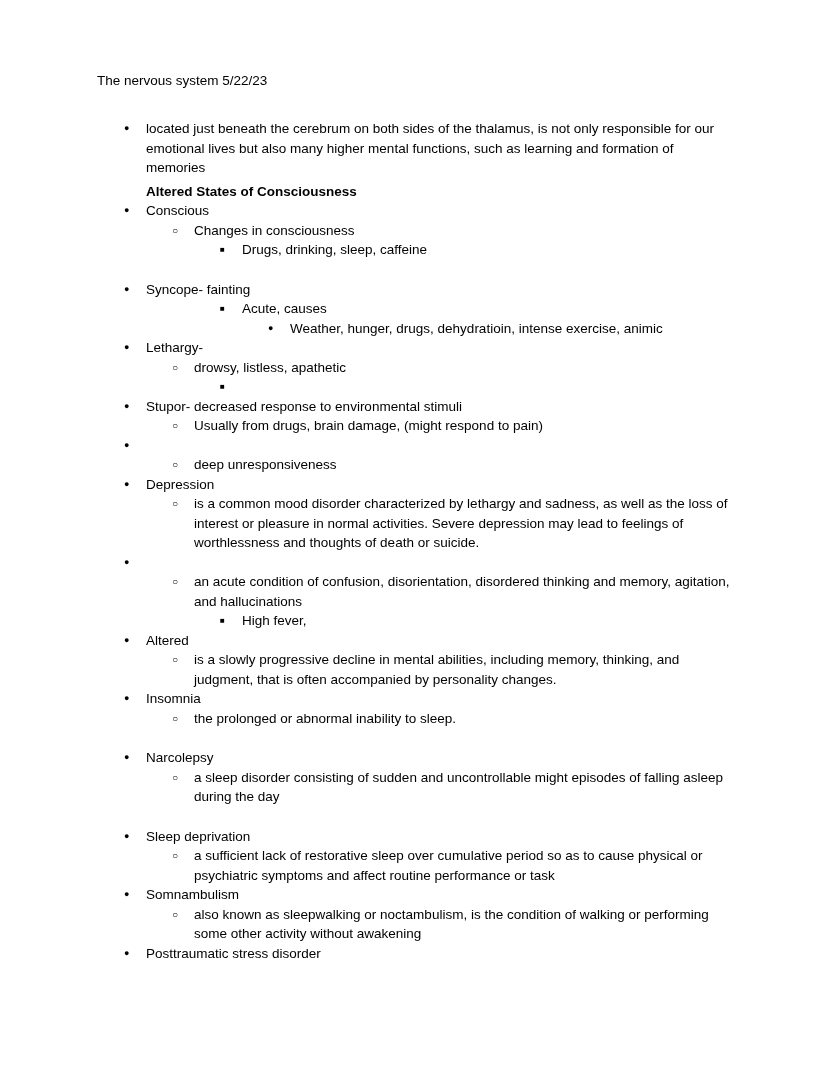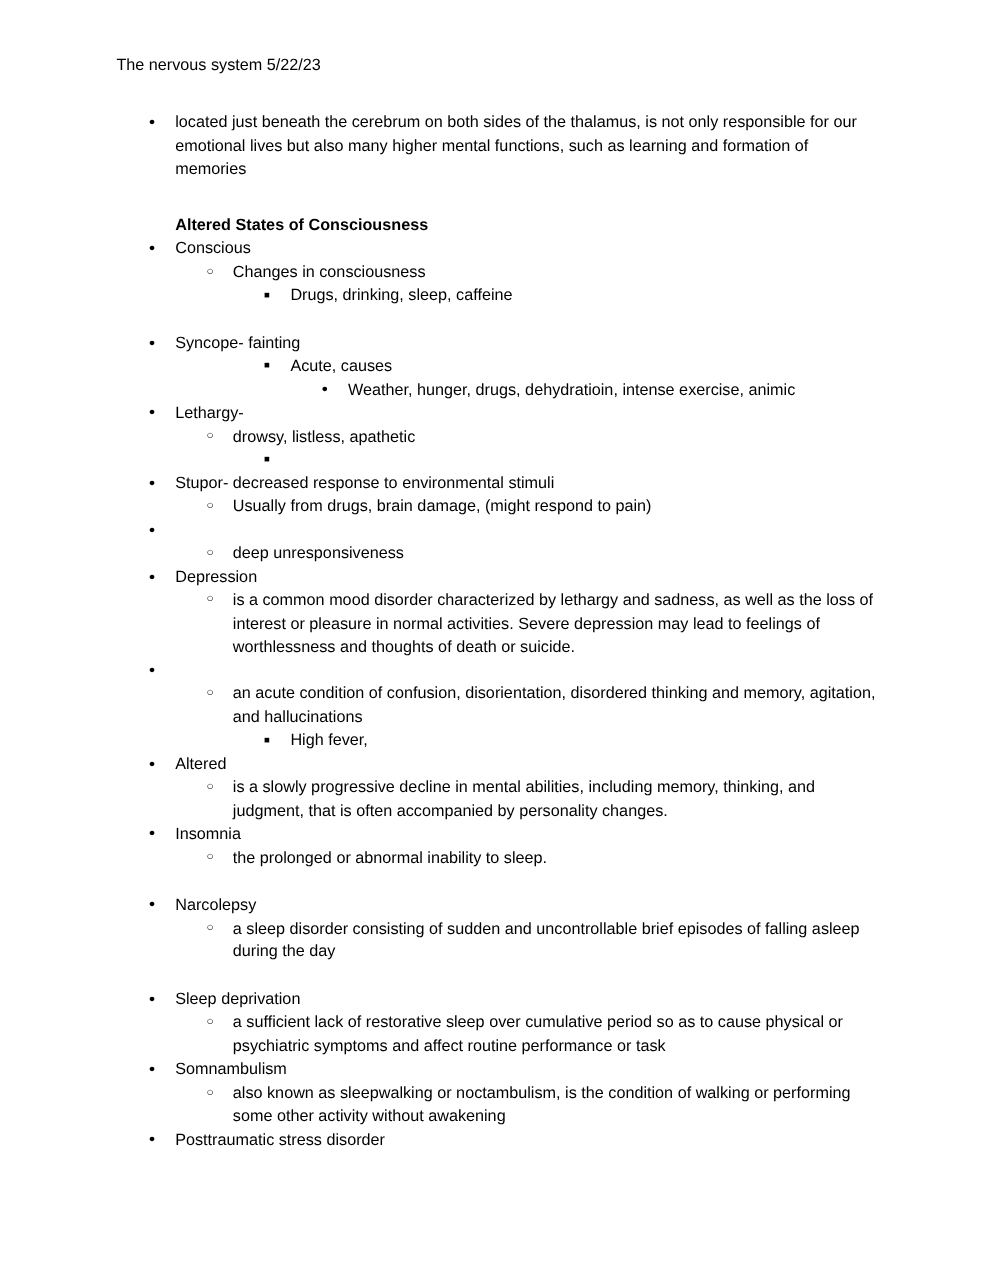--- a/index.html
+++ b/index.html
@@ -13,21 +13,21 @@
     height: 1071px;
     background: #ffffff;
     font-family: "Liberation Sans", sans-serif;
     color: #000000;
     font-size: 13.5px;
     line-height: 19.5px;
     overflow: hidden;
     box-sizing: border-box;
   }
   .doc-title {
-    padding-top: 45px;
+    padding-top: 72px;
     padding-left: 97px;
     font-size: 13.5px;
     line-height: 17px;
   }
   .notes {
     margin-top: 30px;
   }
   .item {
     display: flex;
     align-items: flex-start;
@@ -59,21 +59,21 @@
 </head>
 <body>
 
 <div class="page">
   <div class="doc-title">The nervous system 5/22/23</div>
   <div class="notes">
       <div class="item lvl1">
         <span class="marker m-disc">●</span>
         <span class="text">located just beneath the cerebrum on both sides of the thalamus, is not only responsible for our emotional lives but also many higher mental functions, such as learning and formation of memories</span>
       </div>
-      <div class="item lvl1 bold" style="margin-top: 27px;">
+      <div class="item lvl1 bold" style="margin-top: 4px;">
         <span class="marker m-none"></span>
         <span class="text">Altered States of Consciousness</span>
       </div>
       <div class="item lvl1">
         <span class="marker m-disc">●</span>
         <span class="text">Conscious</span>
       </div>
       <div class="item lvl2">
         <span class="marker m-circle">○</span>
         <span class="text">Changes in consciousness</span>
@@ -154,21 +154,21 @@
       <div class="item lvl2">
         <span class="marker m-circle">○</span>
         <span class="text">the prolonged or abnormal inability to sleep.</span>
       </div>
       <div class="item lvl1" style="margin-top: 20px;">
         <span class="marker m-disc">●</span>
         <span class="text">Narcolepsy</span>
       </div>
       <div class="item lvl2">
         <span class="marker m-circle">○</span>
-        <span class="text">a sleep disorder consisting of sudden and uncontrollable brief episodes of falling asleep during the day</span>
+        <span class="text">a sleep disorder consisting of sudden and uncontrollable might episodes of falling asleep during the day</span>
       </div>
       <div class="item lvl1" style="margin-top: 20px;">
         <span class="marker m-disc">●</span>
         <span class="text">Sleep deprivation</span>
       </div>
       <div class="item lvl2">
         <span class="marker m-circle">○</span>
         <span class="text">a sufficient lack of restorative sleep over cumulative period so as to cause physical or psychiatric symptoms and affect routine performance or task</span>
       </div>
       <div class="item lvl1">

